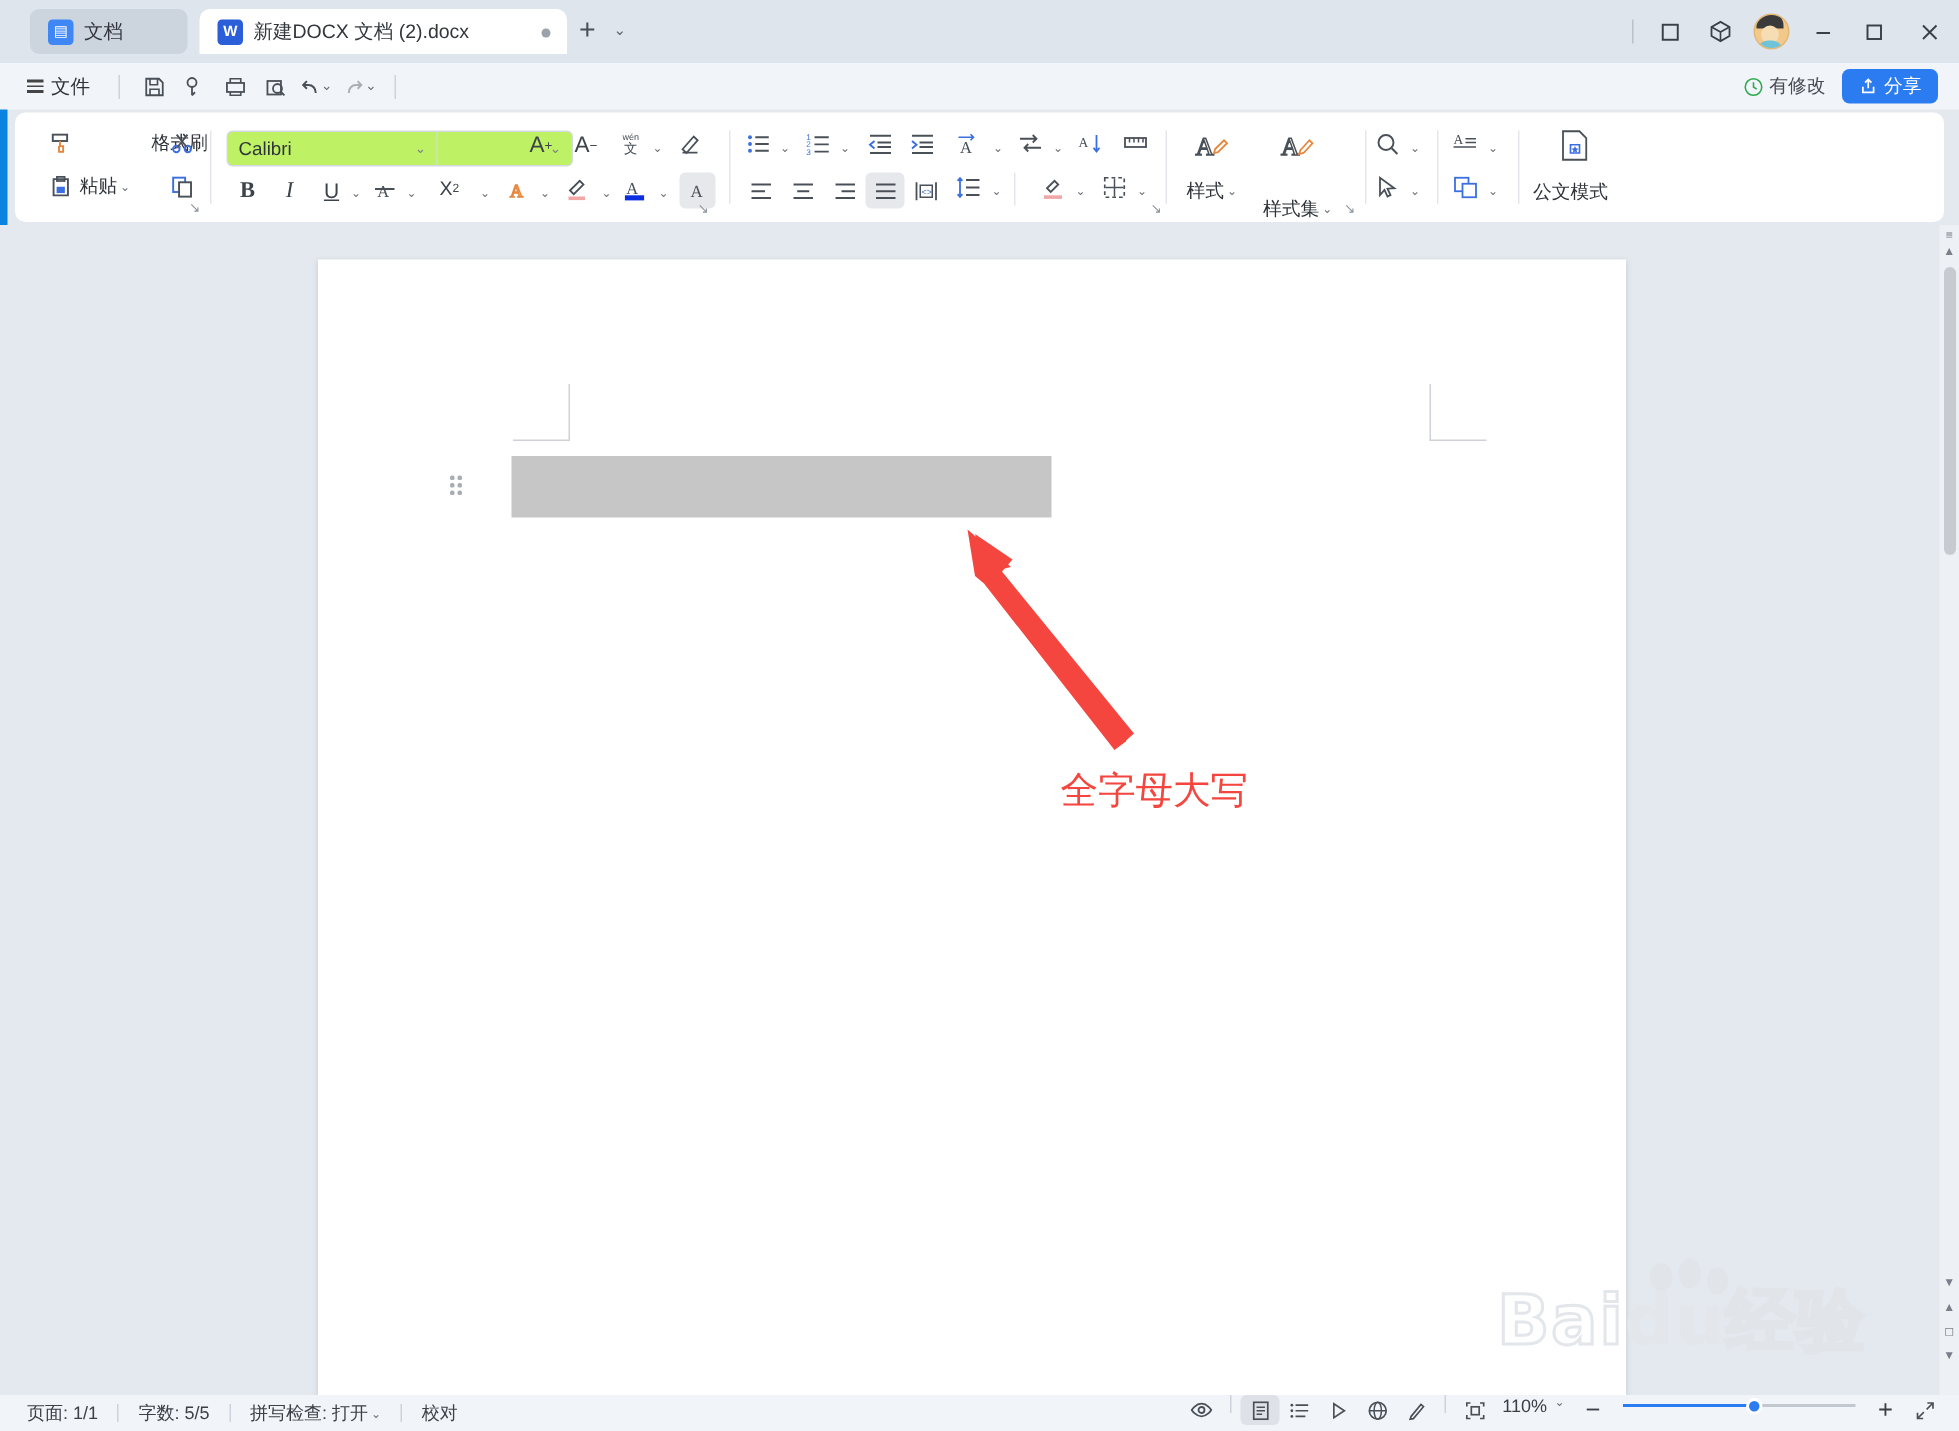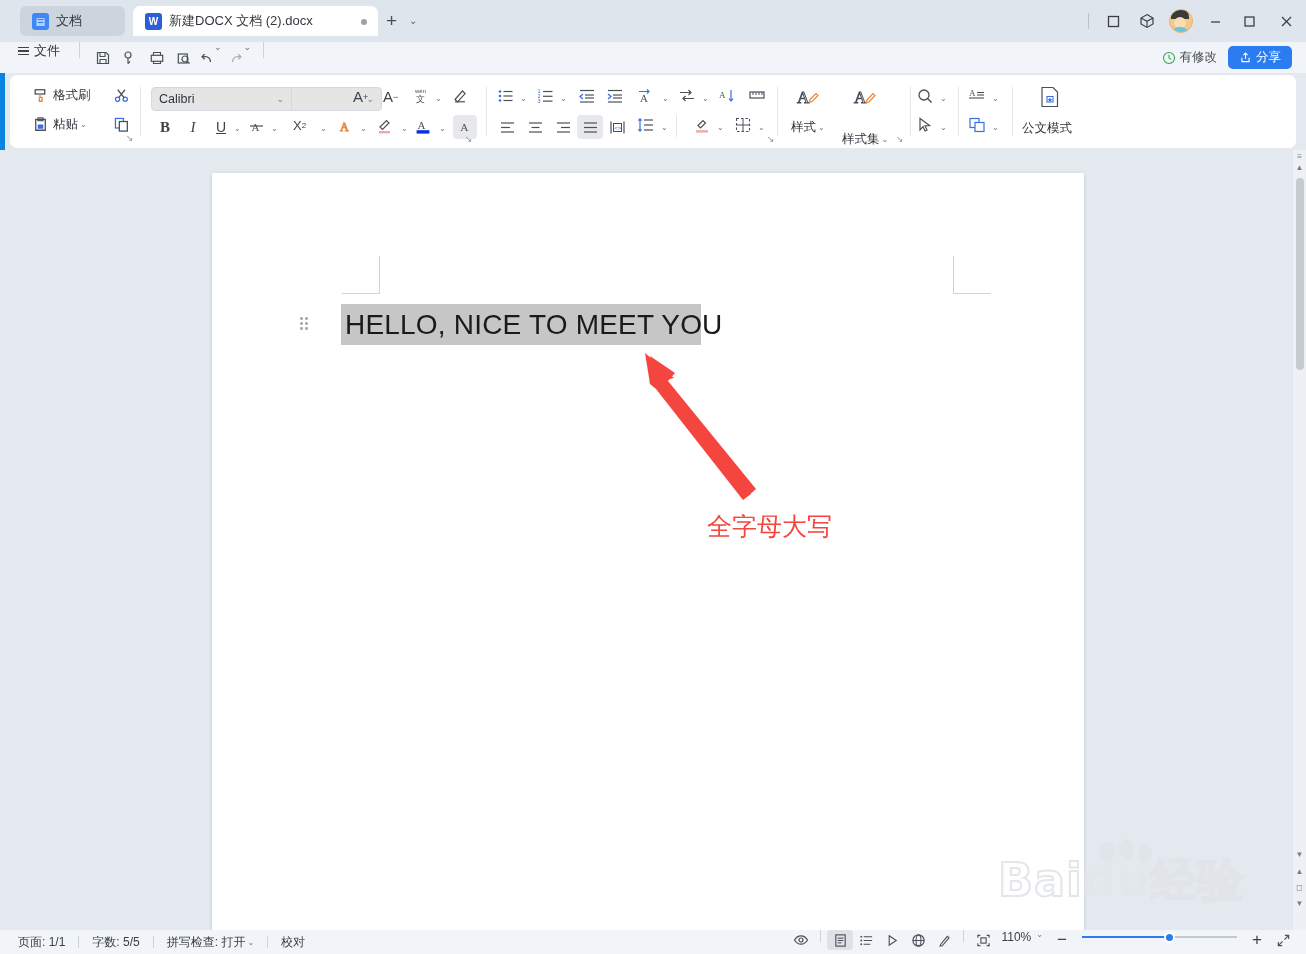--- a/index.html
+++ b/index.html
@@ -34,21 +34,21 @@
   .wbtn{width:34px;height:42px;display:flex;align-items:center;justify-content:center;color:#3b4048;}
   .wbtn svg{display:block;}
   .avatar{width:22px;height:22px;border-radius:50%;background:#f3c98b;position:relative;overflow:hidden;
           border:1px solid #e2b877;}
   .avatar .hair{position:absolute;left:1px;top:-2px;width:18px;height:11px;border-radius:9px 9px 0 0;background:#3a3a3a;}
   .avatar .face{position:absolute;left:4px;top:7px;width:12px;height:12px;border-radius:50%;background:#f7ddb4;}
   .avatar .body{position:absolute;left:1px;bottom:-3px;width:18px;height:8px;border-radius:8px 8px 0 0;background:#6fc3d8;}
 
   
   .menubar{position:absolute;left:0;top:42px;width:1306px;height:31px;background:#f1f4f8;}
-  .mb-left{position:absolute;left:18px;top:0;height:31px;display:flex;align-items:flex-start;gap:0px;}
+  .mb-left{position:absolute;left:18px;top:0;height:31px;display:flex;align-items:center;gap:0px;}
   .file-btn{display:flex;align-items:center;font-size:13px;color:#2f343b;margin-right:10px;}
   .file-btn .hamb{display:inline-block;width:11px;margin-right:5px;}
   .file-btn .hamb i{display:block;height:1.5px;background:#444;margin:2px 0;}
   .msep{width:1px;height:16px;background:#ccd3dc;margin:0 9px;}
   .qicon{width:27px;height:31px;display:flex;align-items:center;justify-content:center;color:#4a5058;}
   .qcaret{font-size:9px;color:#6a7079;margin-left:-3px;margin-right:3px;}
   .mb-tabs{position:absolute;left:428px;top:0;height:31px;display:flex;align-items:center;gap:0;}
   .mtab{font-size:13.5px;color:#2f343b;padding:0 13px;height:31px;display:flex;align-items:center;position:relative;}
   .mtab.active{color:#2b7cf0;font-weight:bold;}
   .mtab.active::after{content:"";position:absolute;left:12px;right:12px;bottom:3px;height:2px;background:#2b7cf0;}
@@ -59,21 +59,21 @@
   .share-btn{display:flex;align-items:center;background:#2b7cf0;color:#fff;font-size:12.5px;
              border-radius:5px;height:23px;padding:0 11px;}
 
   
   .ribbon{position:absolute;left:10px;top:75px;width:1286px;height:73px;background:#ffffff;border-radius:7px;}
   .rsep{position:absolute;top:12px;width:1px;height:49px;background:#e3e7ec;}
   .ritem{display:flex;align-items:center;justify-content:center;color:#3d434b;}
   .ritem.lbl{font-size:12.5px;color:#2f343b;}
   .caret{font-size:8px;color:#6d737c;margin-left:2px;}
   .dlg{position:absolute;font-size:9px;color:#8e949d;}
-  .fontbox{position:absolute;display:flex;border:1px solid #d3d9e0;border-radius:4px;height:24px;box-sizing:border-box;background:#e5e5e5;}
+  .fontbox{position:absolute;display:flex;border:1px solid #d3d9e0;border-radius:4px;height:24px;box-sizing:border-box;background:#bef264;}
   .fontname{width:125px;display:flex;align-items:center;justify-content:space-between;padding:0 7px;font-size:12.5px;color:#2f343b;}
   .fsizediv{width:1px;background:#d3d9e0;}
   .fontsize{width:75px;display:flex;align-items:center;justify-content:flex-end;padding:0 7px;font-size:12.5px;color:#2f343b;}
   .tinycaret{font-size:9px;color:#7b818a;}
   .btn-active{background:#e6e8ec;border-radius:4px;}
 
   
   .docarea{position:absolute;left:0;top:150px;width:1306px;height:780px;background:#e4e9ef;overflow:hidden;}
   .page{position:absolute;left:212px;top:23px;width:872px;height:757px;background:#fff;box-shadow:0 1px 4px rgba(0,0,0,.14);}
   .corner{position:absolute;}
@@ -243,21 +243,21 @@
             <path d="M5.4 5.1 8 2.5l2.6 2.6" stroke="#fff" stroke-width="1.4" fill="none"></path>
             <path d="M3.6 8.4v4.6h8.8V8.4" stroke="#fff" stroke-width="1.4" fill="none"></path>
           </svg>
         <span>分享</span>
       </div>
     </div>
   </div>
 
   <div class="ribbon">
 
-    <div class="ritem lbl" style="position:absolute;left:22px;top:12px;">
+    <div class="ritem lbl" style="position:absolute;left:22px;top:12px;gap:48px;">
       <svg width="17" height="17" viewBox="0 0 16 16" style="margin-right:4px;">
           <rect x="3" y="2.6" width="9" height="4" fill="none" stroke="#4a5058" stroke-width="1.2"></rect>
           <path d="M7.5 6.6v3.2h2v3.6h-2.6V9.8" fill="none" stroke="#e8863b" stroke-width="1.2"></path>
         </svg>
       <span>格式刷</span>
     </div>
     <div class="ritem" style="position:absolute;left:103px;top:12px;">
       <svg width="17" height="17" viewBox="0 0 16 16">
           <circle cx="4.3" cy="11.6" r="2" fill="none" stroke="#3b6fe0" stroke-width="1.2"></circle>
           <circle cx="11.5" cy="11.6" r="2" fill="none" stroke="#3b6fe0" stroke-width="1.2"></circle>
@@ -566,21 +566,20 @@
       <div class="para-handle" style="left:88px;top:144px;">
         <b style="left:0;top:0;"></b>
           <b style="left:5px;top:0;"></b>
         <b style="left:0;top:5px;"></b>
           <b style="left:5px;top:5px;"></b>
         <b style="left:0;top:10px;"></b>
           <b style="left:5px;top:10px;"></b>
       </div>
 
       <div class="selection" style="left:129px;top:131px;width:360px;height:41px;"></div>
-      <div class="doctext" style="left:133px;top:136px;">HELLO, NICE TO MEET YOU</div>
 
       <svg class="arrow" width="130" height="160" viewBox="0 0 130 160" style="left:418px;top:175px;">
         <path d="M20 8 L37 47 L29.5 39.5 L118 148 L126 141 L38 33 L45 25 Z" fill="#f4463f"></path>
         <path d="M20 8 L38 36 L28 30 Z" fill="#f4463f"></path>
         <polygon points="15,5 44,30 31,33 121,146 113,152 26,41 20,36" fill="#f4463f"></polygon>
       </svg>
 
       <div class="annot-text" style="left:495px;top:337px;">全字母大写</div>
 
       <div class="wm" style="left:786px;top:673px;">

